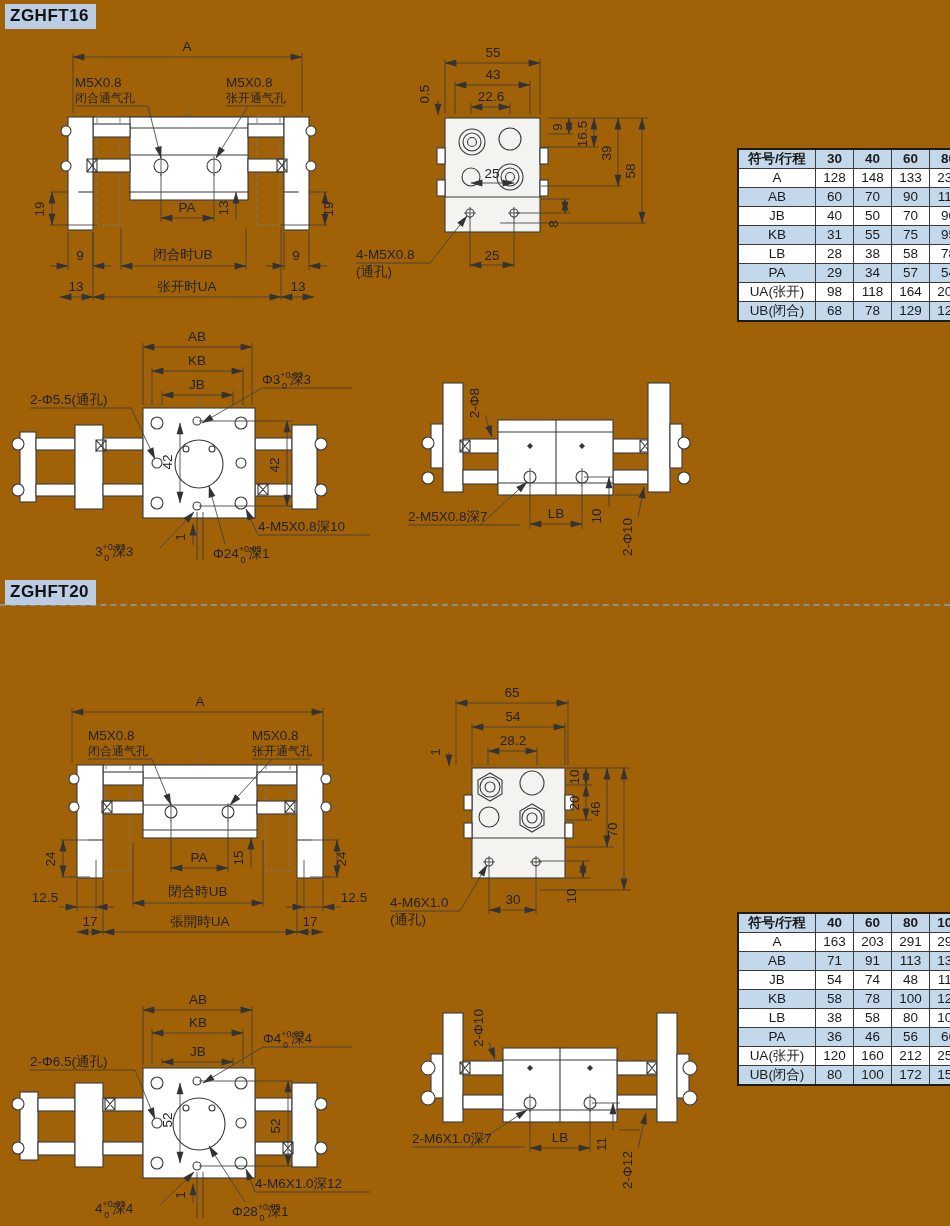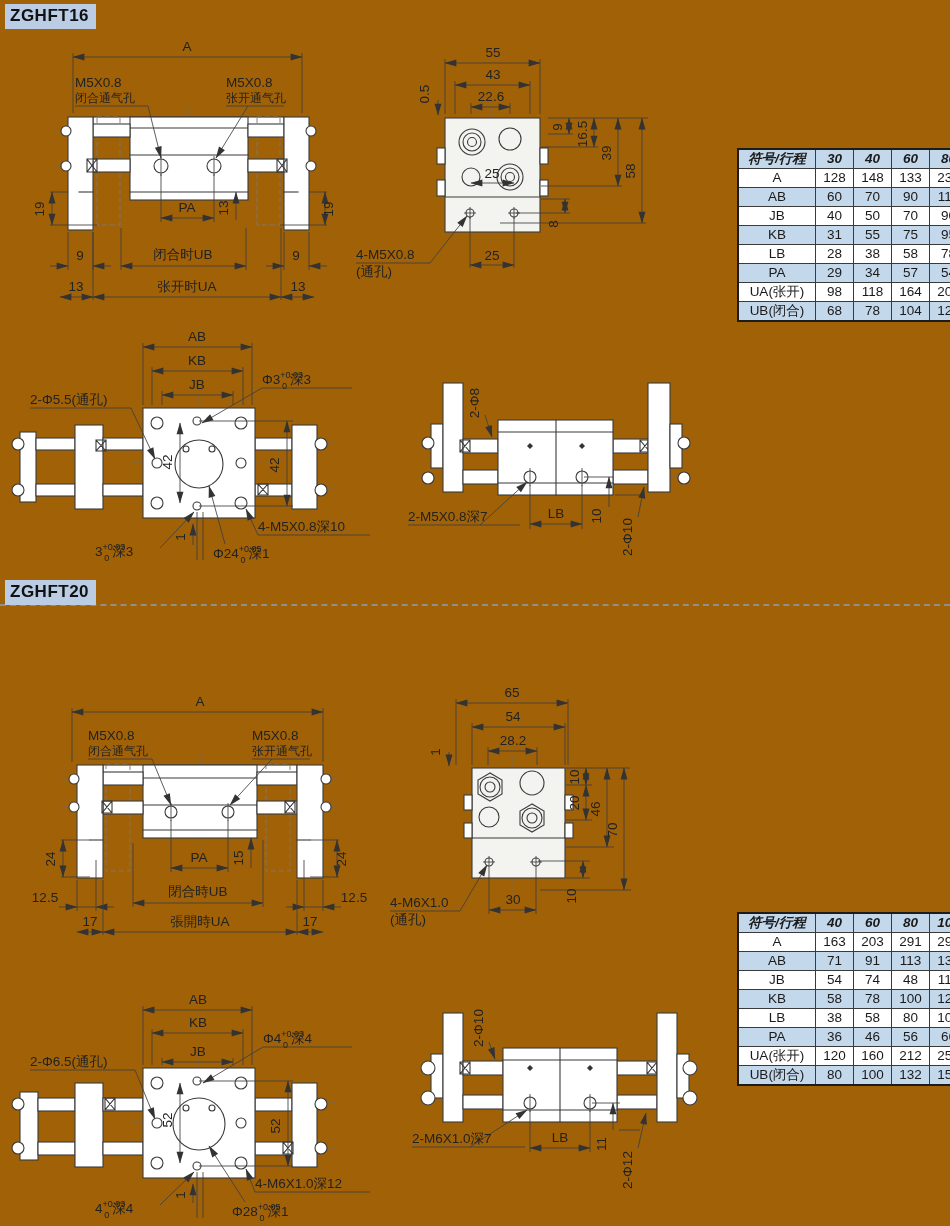--- a/index.html
+++ b/index.html
@@ -20,21 +20,21 @@
   text.d{font-family:"Liberation Sans",sans-serif;font-size:13.5px;fill:#222;}
   text.c{font-family:"Liberation Sans",sans-serif;font-size:12px;fill:#222;}
   .m{text-anchor:middle;}
   .tq{font-size:9px;}
   .dot{fill:#333;stroke:none;}
   
   table.spec{position:absolute;z-index:3;border-collapse:collapse;border:2px solid #1c1c1c;
       font-family:"Liberation Sans",sans-serif;font-size:13.5px;color:#1a1a1a;background:#fff;}
   .spec th,.spec td{border:1px solid #3a3a3a;text-align:center;padding:0 3px;
       height:18px;line-height:18px;min-width:31px;white-space:nowrap;}
-  .spec th{background:#c4d8ec;font-weight:bold;font-style:italic;}
+  .spec th{background:#c4d8ec;font-weight:bold;}
   .spec th:first-child,.spec td:first-child{min-width:70px;}
   .spec tbody tr:nth-child(even) td{background:#c4d8ec;}
 </style>
 </head>
 <body>
 
 <div id="page">
 
   <div class="title-chip" style="left:5px;top:4px">ZGHFT16</div>
   <div class="divider"></div>
@@ -604,21 +604,21 @@
           <td>UA(张开)</td>
           <td>98</td>
           <td>118</td>
           <td>164</td>
           <td>204</td>
         </tr>
         <tr>
           <td>UB(闭合)</td>
           <td>68</td>
           <td>78</td>
-          <td>104</td>
+          <td>129</td>
           <td>124</td>
         </tr>
       </tbody>
   </table>
 
   <table class="spec" style="left:737px;top:912px">
     <thead>
       <tr>
           <th>符号/行程</th>
           <th>40</th>
@@ -674,19 +674,19 @@
           <td>UA(张开)</td>
           <td>120</td>
           <td>160</td>
           <td>212</td>
           <td>252</td>
         </tr>
         <tr>
           <td>UB(闭合)</td>
           <td>80</td>
           <td>100</td>
-          <td>132</td>
+          <td>172</td>
           <td>152</td>
         </tr>
       </tbody>
   </table>
 
 </div>
 
 </body></html>

